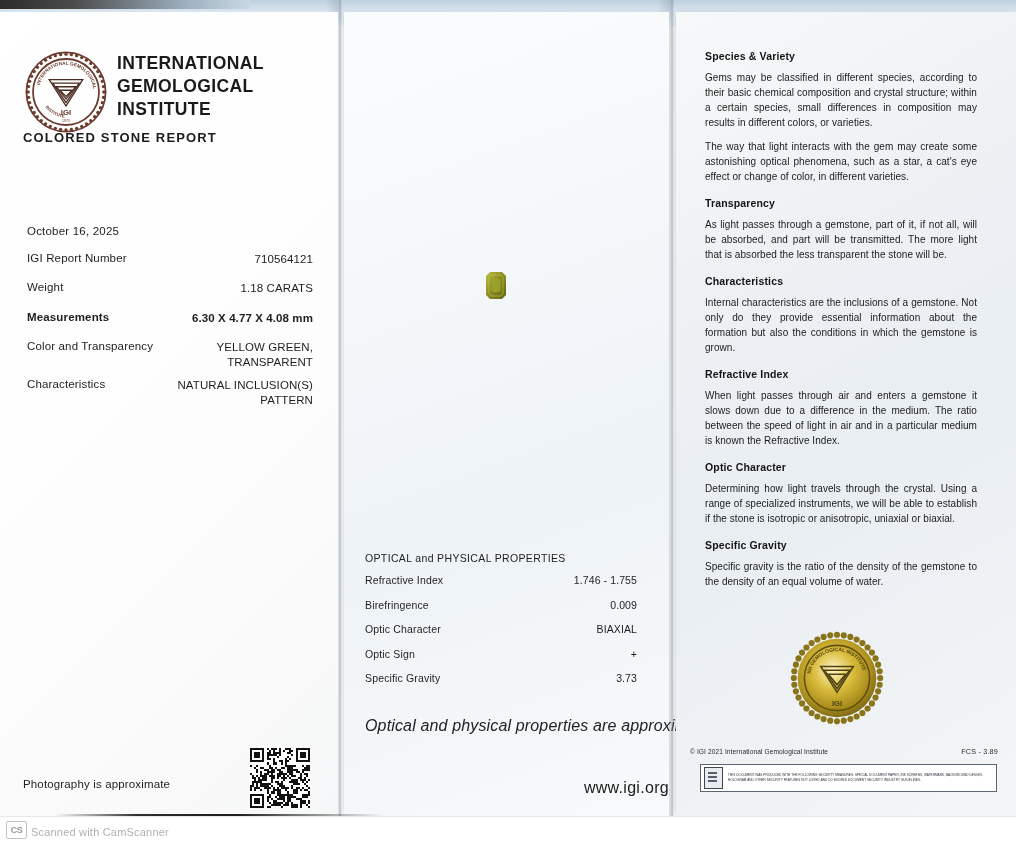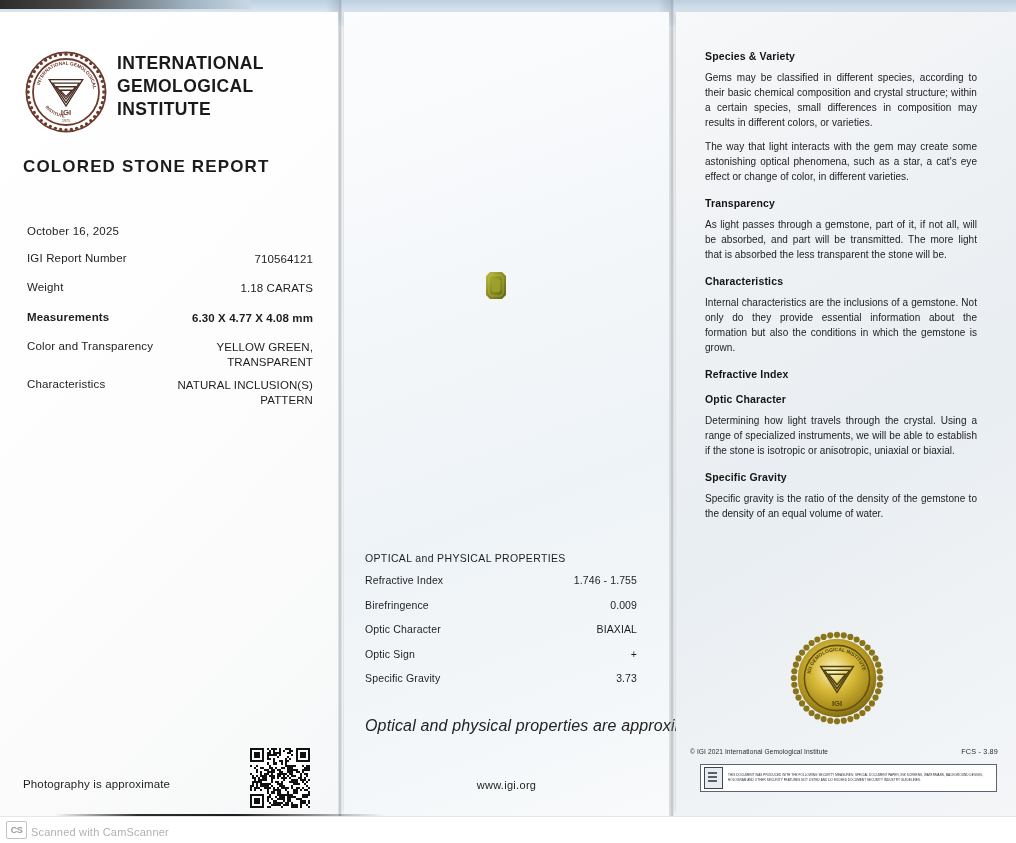--- a/index.html
+++ b/index.html
@@ -67,22 +67,22 @@
   
   .logo-wrap{position:absolute;left:22px;top:36px;width:88px;height:88px;}
   .logo-seal{width:88px;height:88px;}
   .brand{
     position:absolute;left:117px;top:40px;
     font-size:17.5px;font-weight:bold;color:#1a1a1a;
     line-height:1.30;letter-spacing:.4px;
   }
   .brand div{white-space:nowrap;}
   .report-type{
-    position:absolute;left:23px;top:145px;
-    font-size:17px;font-weight:bold;color:#1c1c1c;letter-spacing:1.15px;
+    position:absolute;left:23px;top:118px;
+    font-size:13px;font-weight:bold;color:#1c1c1c;letter-spacing:1.15px;
   }
   .report-date{
     position:absolute;left:27px;top:213px;
     font-size:11.5px;color:#1e1e1e;letter-spacing:.2px;
   }
   .fields{position:absolute;left:27px;top:240px;width:286px;}
   .field-row{position:relative;min-height:29px;margin-bottom:0;}
   .field-label{
     position:absolute;left:0;top:0;
     font-size:11.5px;color:#1e1e1e;letter-spacing:.15px;white-space:nowrap;
@@ -115,22 +115,22 @@
   }
   .opt-value{
     position:absolute;right:0;top:0;text-align:right;
     font-size:10.5px;color:#1e1e1e;letter-spacing:.1px;white-space:nowrap;
   }
   .opt-note{
     position:absolute;left:365px;top:717px;
     font-size:16px;font-style:italic;color:#232323;letter-spacing:.15px;
   }
   .website{
-    position:absolute;left:344px;top:779px;width:325px;text-align:center;
-    font-size:11px;color:#1b1b1b;letter-spacing:.3px;
+    position:absolute;left:344px;top:779px;width:325px;text-align:right;
+    font-size:16px;color:#1b1b1b;letter-spacing:.3px;
   }
 
   
   .rtext{position:absolute;left:705px;width:272px;}
   .sec-title{
     font-size:10.5px;font-weight:bold;color:#141414;
     letter-spacing:.15px;margin:0 0 8px 0;
   }
   .sec-body{
     font-size:10px;color:#1b1b1b;line-height:1.50;
@@ -780,20 +780,21 @@
       <div class="sec-block">
         <div class="sec-title">Transparency</div>
         <p class="sec-body">As light passes through a gemstone, part of it, if not all, will be absorbed, and part will be transmitted. The more light that is absorbed the less transparent the stone will be.</p>
       </div>
       <div class="sec-block">
         <div class="sec-title">Characteristics</div>
         <p class="sec-body">Internal characteristics are the inclusions of a gemstone. Not only do they provide essential information  about the formation but also the conditions in which the gemstone is grown.</p>
       </div>
       <div class="sec-block">
         <div class="sec-title">Refractive Index</div>
+        <p class="sec-body">When light passes through air and enters a gemstone it slows down due to a difference in the medium. The ratio between the speed of light in air and in a particular medium is known the Refractive Index.</p>
       </div>
       <div class="sec-block">
         <div class="sec-title">Optic Character</div>
         <p class="sec-body">Determining how light travels through the crystal. Using a range of specialized instruments, we will be able to establish if the stone is isotropic or anisotropic, uniaxial or biaxial.</p>
       </div>
       <div class="sec-block">
         <div class="sec-title">Specific Gravity</div>
         <p class="sec-body">Specific gravity is the ratio of the density of the gemstone to the density of an equal volume of water.</p>
       </div>
     </div>

